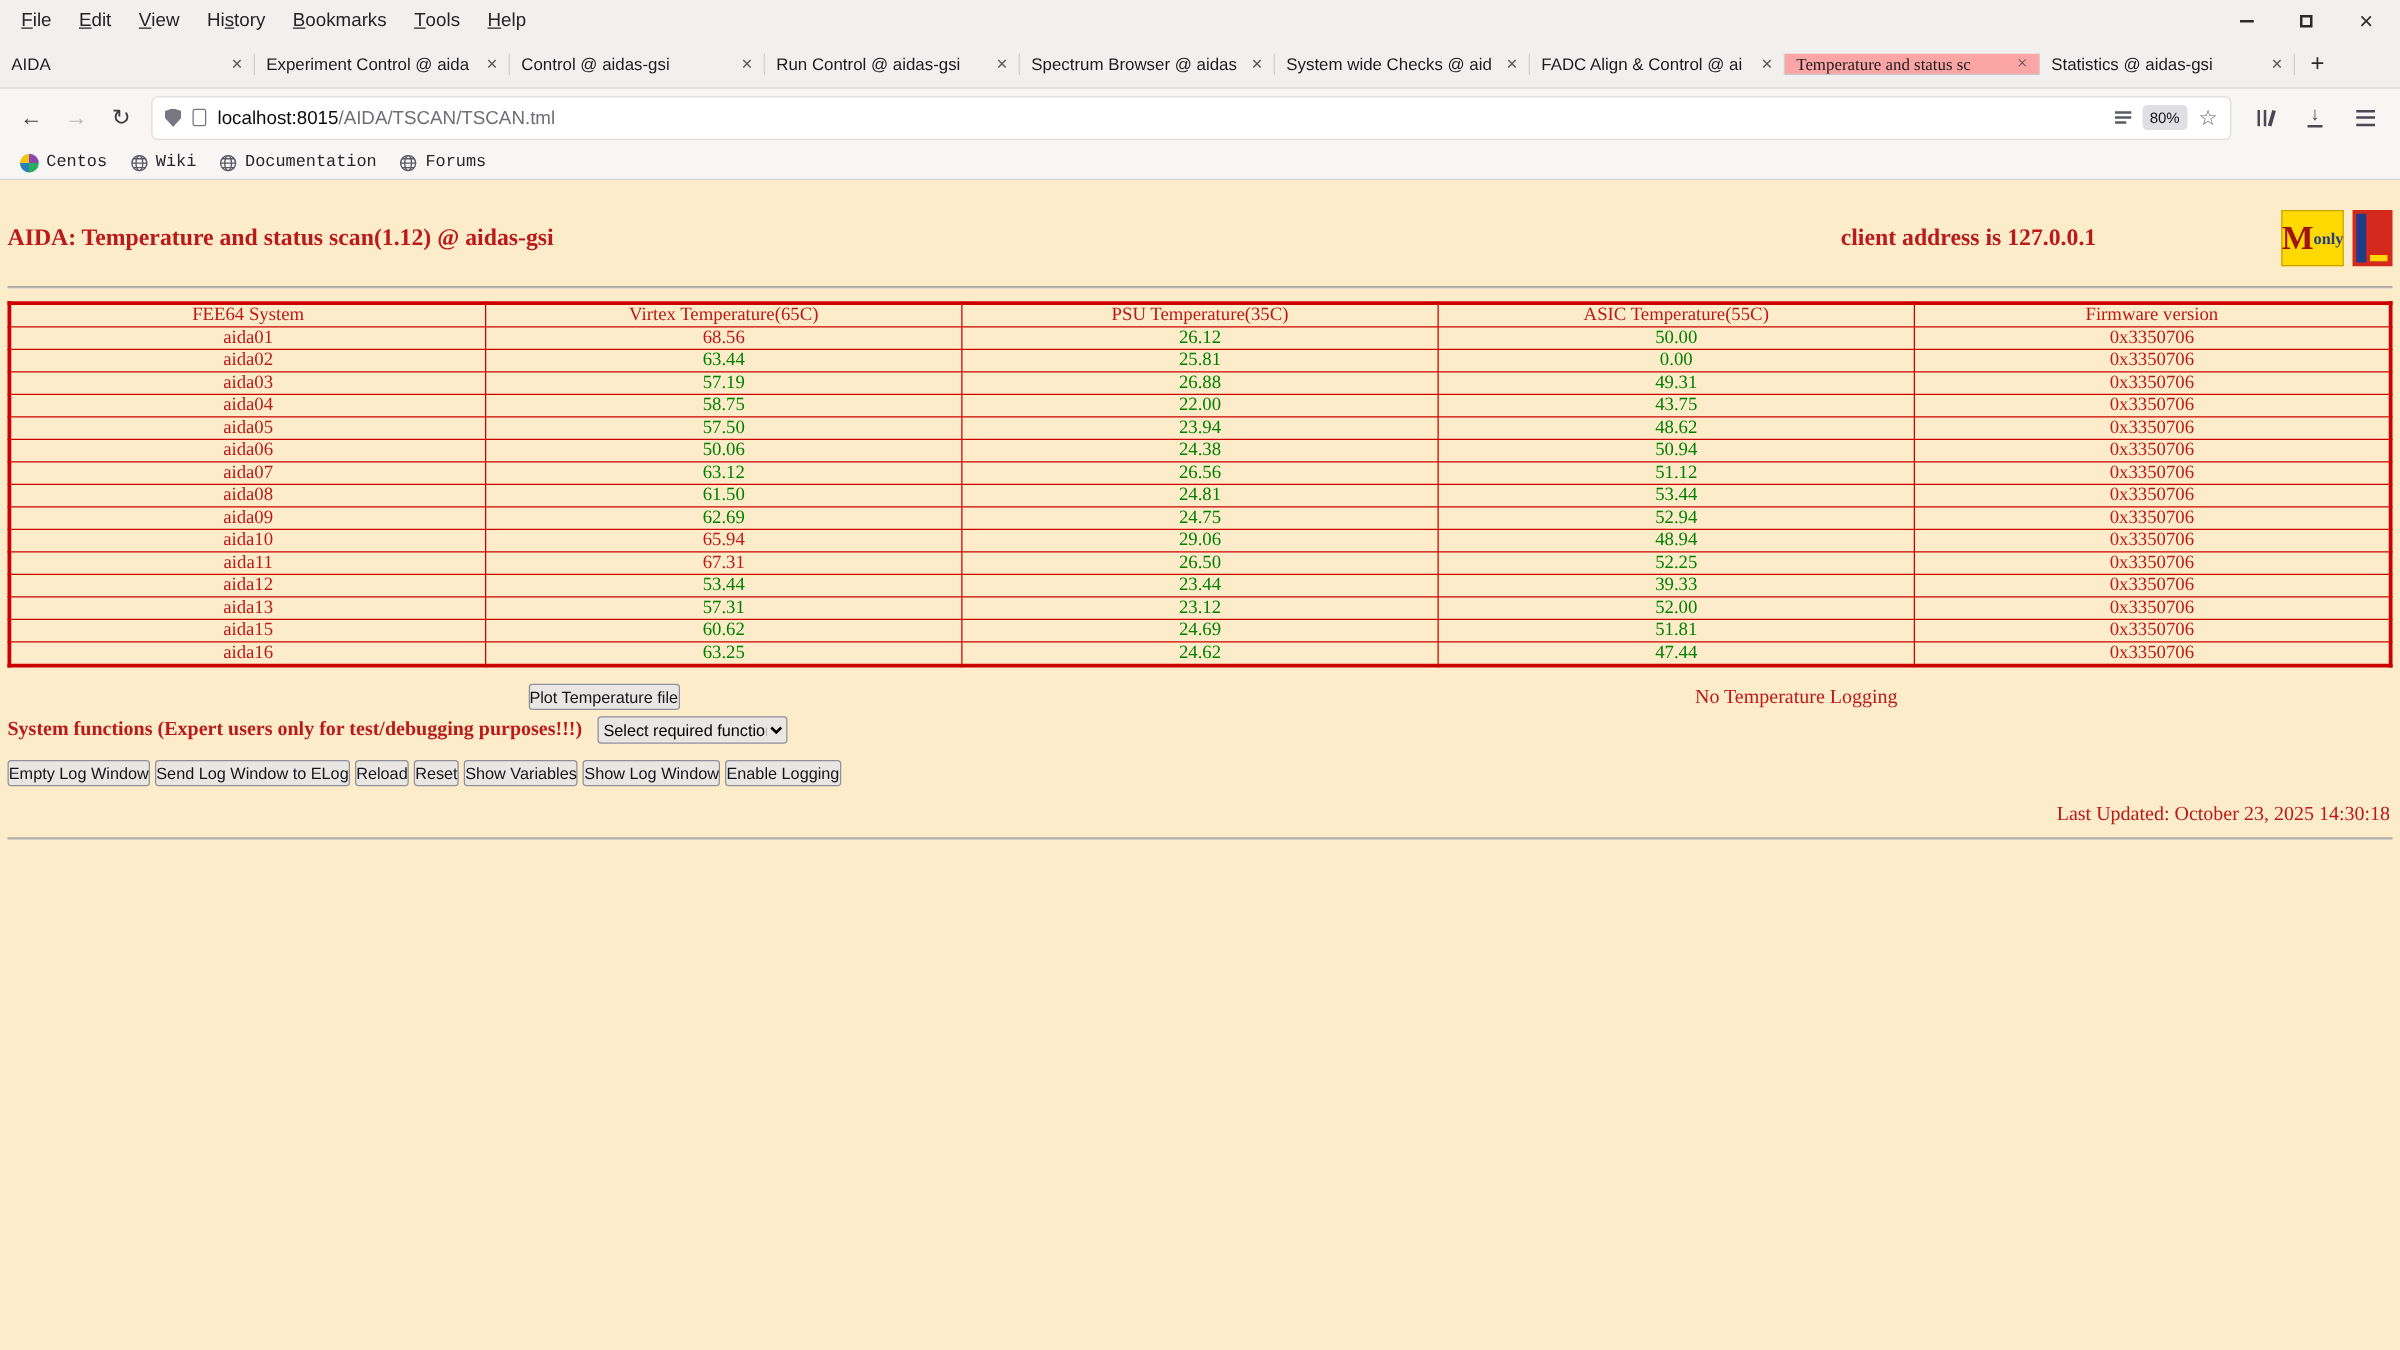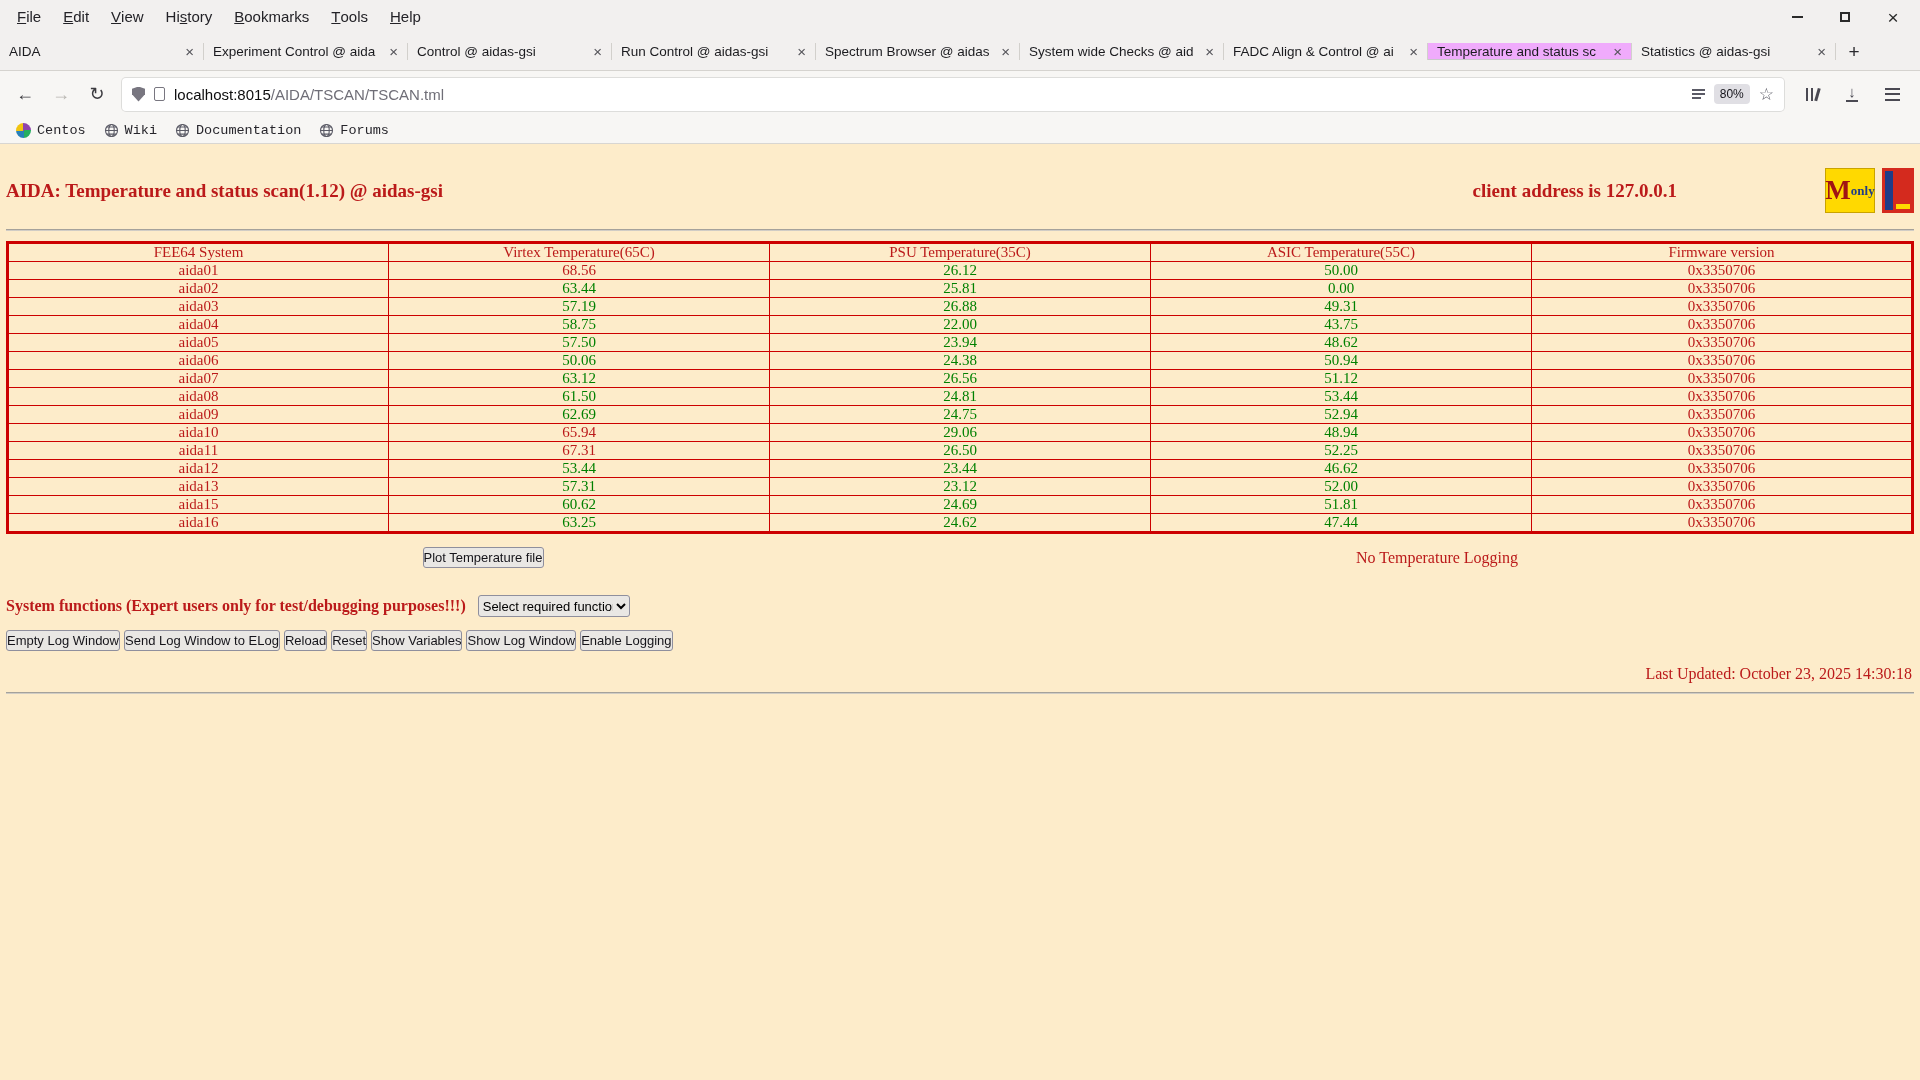--- a/index.html
+++ b/index.html
@@ -12,21 +12,21 @@
   .menu-item { display: flex; align-items: center; padding: 0 11px; font-size: 15px; color: #232227; cursor: default; }
   .menu-item u { text-decoration: underline; }
   .window-controls { margin-left: auto; display: flex; align-items: center; gap: 30px; padding: 0 18px; }
   .wc { width: 18px; height: 18px; display: grid; place-items: center; }
   .wc-min-glyph { width: 11px; height: 2px; background: #2a2a2a; }
   .wc-max-glyph { width: 10px; height: 10px; border: 2px solid #2a2a2a; }
   .wc-close-glyph { font-size: 19px; line-height: 1; color: #2a2a2a; }
 
   .tab-strip { height: 38px; background: #f2f0ef; display: flex; align-items: center; border-bottom: 1px solid #d5d3cf; }
   .tab { width: 204px; display: flex; align-items: center; padding: 0 9px; border-right: 1px solid #d2d0cc; font-size: 13.5px; color: #1b1b1f; }
-  .tab.active { background: #f0abfc; box-shadow: inset 0 -1px 0 #c9c7cb; }
+  .tab.active { background: #fca5a5; box-shadow: inset 0 -1px 0 #c9c7cb; font-family: Liberation Serif, serif; }
   .tab-label { flex: 1; white-space: nowrap; overflow: hidden; }
   .tab-close { margin-left: 5px; color: #55545a; font-size: 15px; flex: 0 0 auto; }
   .new-tab-btn { width: 36px; display: grid; place-items: center; font-size: 19px; color: #2a2a2e; }
 
   .nav-bar { height: 46px; background: #f7f6f4; display: flex; align-items: center; padding: 0 8px; gap: 2px; }
   .nav-btn { width: 34px; height: 32px; display: grid; place-items: center; font-size: 18px; color: #3c3b40; border-radius: 4px; }
   .nav-btn.disabled { color: #b9b7b2; }
   .url-bar { flex: 1; height: 33px; background: #ffffff; border-radius: 4px; margin: 0 6px; display: flex; align-items: center; padding: 0 10px; gap: 9px; box-shadow: 0 0 0 1px rgba(0,0,0,0.10); }
   .shield-icon { width: 13px; height: 15px; background: #787680; clip-path: polygon(50% 0,100% 15%,100% 52%,50% 100%,0 52%,0 15%); flex: 0 0 auto; }
   .doc-icon { width: 11px; height: 14px; border: 1.5px solid #787680; border-radius: 2px; flex: 0 0 auto; }
@@ -74,21 +74,21 @@
   .temp th { color: #bb1a1a; }
   td.red { color: #bb1a1a; }
   td.green { color: #008000; text-align: center; }
 
   .actions-row { display: flex; margin-top: 13px; }
   .actions-row .half { width: 50%; display: flex; justify-content: center; align-items: center; }
   .logging-status { color: #bb1a1a; font-size: 16px; }
 
   button.btn { font-family: "Liberation Sans", sans-serif; font-size: 13px; color: #15141a; background: #e9e7e4; border: 1px solid #8f8f9d; border-radius: 3px; padding: 2px 0; }
 
-  .sysfunc-row { display: flex; align-items: center; gap: 12px; margin-top: 27px; }
+  .sysfunc-row { display: flex; align-items: center; gap: 12px; margin-top: 5px; }
   .sysfunc-label { color: #bb1a1a; font-weight: bold; font-size: 16px; }
   select.func { font-family: "Liberation Sans", sans-serif; font-size: 13px; background: #e9e7e4; border: 1px solid #8f8f9d; border-radius: 3px; height: 22px; width: 152px; }
 
   .log-buttons { display: flex; gap: 4px; margin-top: 13px; }
 
   .last-updated { text-align: right; color: #bb1a1a; font-size: 16px; margin-top: 14px; padding-right: 2px; }
 </style>
 </head>
 <body>
 
@@ -341,21 +341,21 @@
           <td class="red">aida11</td>
           <td class="red">67.31</td>
           <td class="green">26.50</td>
           <td class="green">52.25</td>
           <td class="red">0x3350706</td>
         </tr>
         <tr>
           <td class="red">aida12</td>
           <td class="green">53.44</td>
           <td class="green">23.44</td>
-          <td class="green">46.62</td>
+          <td class="green">39.33</td>
           <td class="red">0x3350706</td>
         </tr>
         <tr>
           <td class="red">aida13</td>
           <td class="green">57.31</td>
           <td class="green">23.12</td>
           <td class="green">52.00</td>
           <td class="red">0x3350706</td>
         </tr>
         <tr>

